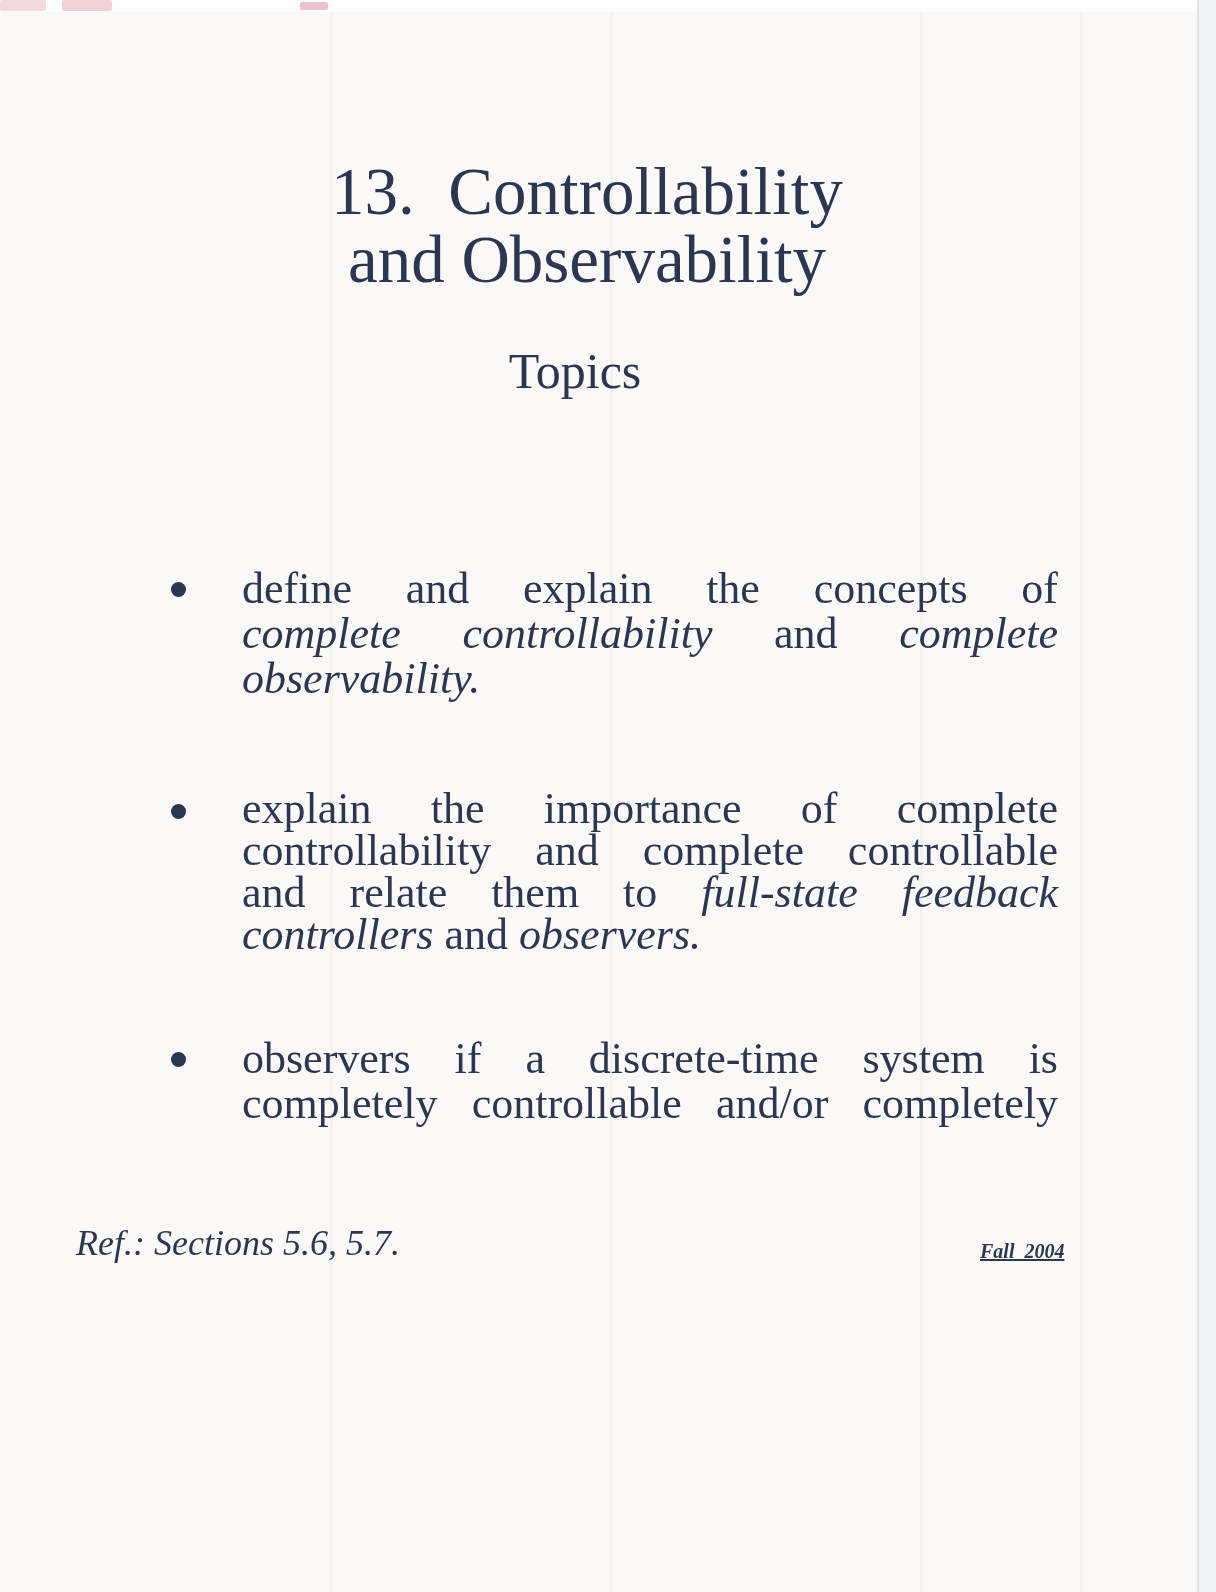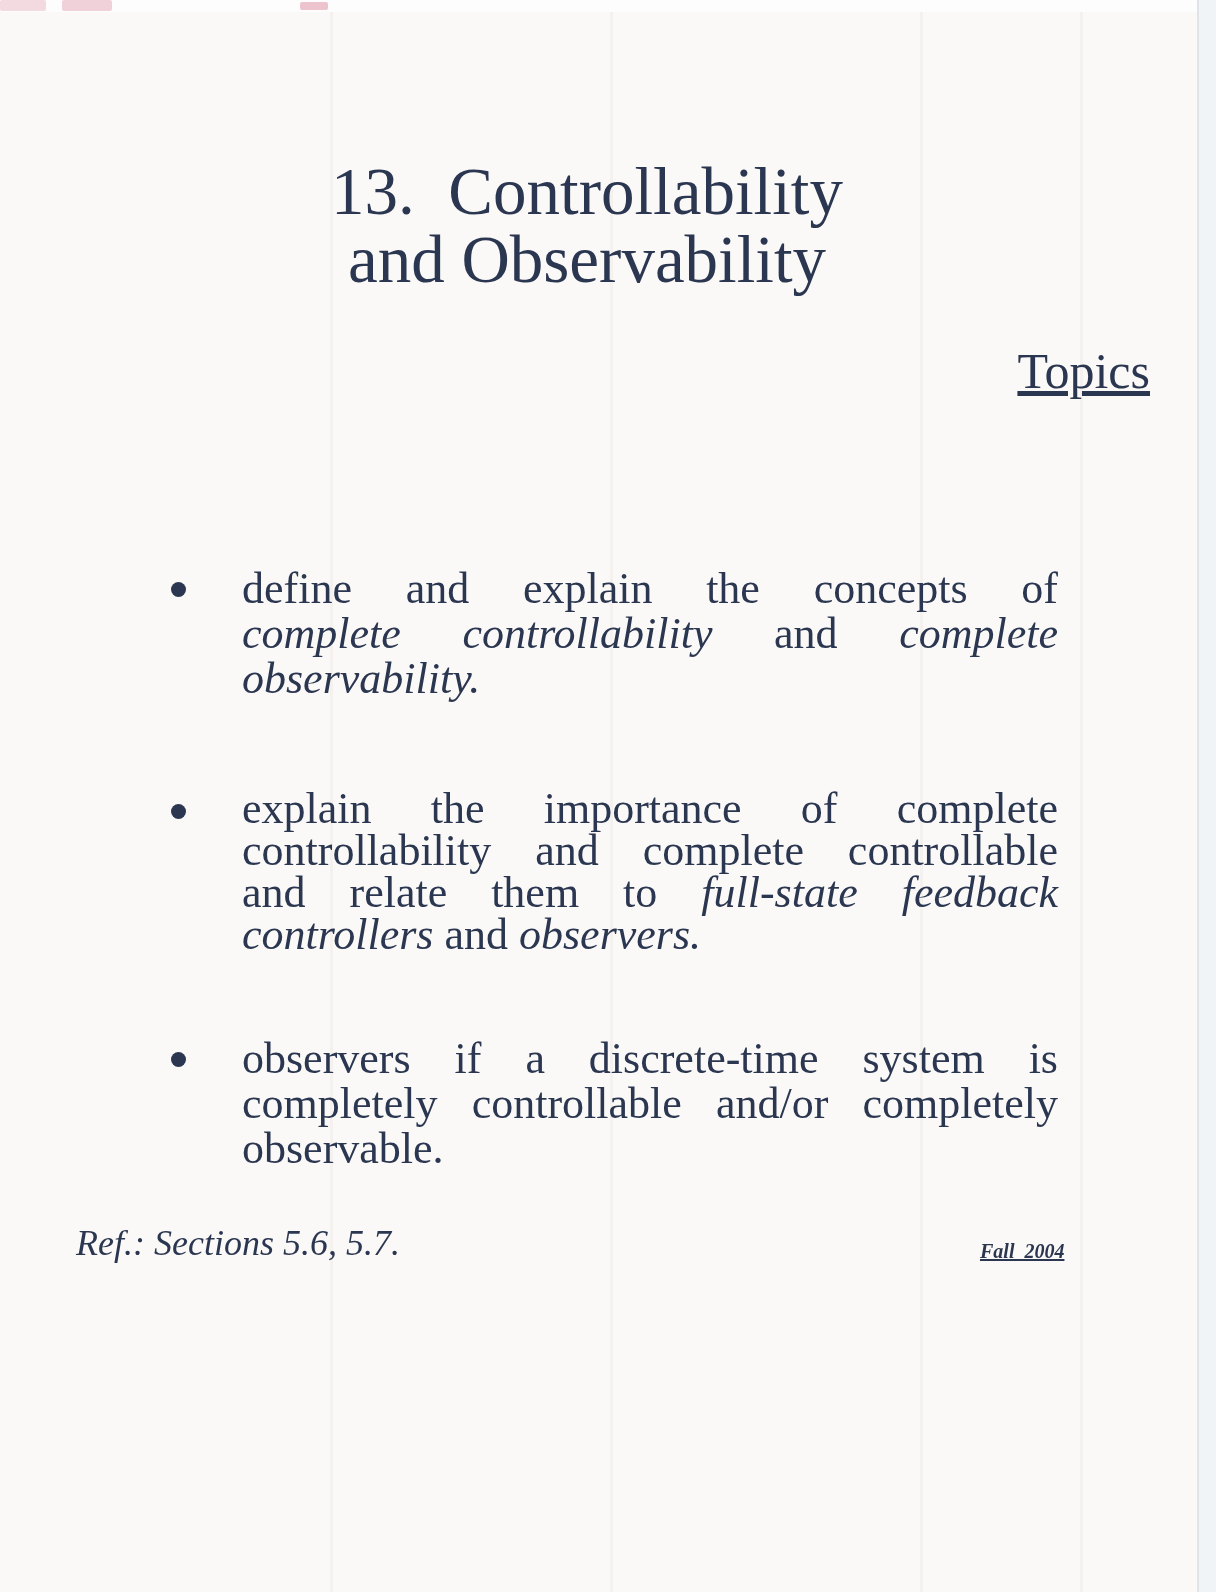--- a/index.html
+++ b/index.html
@@ -30,21 +30,21 @@
 
   .ink{color:#2b3751;}
 
   .title{
     position:absolute;left:0;top:148px;width:1156px;
     text-align:center;font-size:67px;line-height:68px;
     font-weight:400;margin:9px;white-space:pre-wrap;
   }
   .topics{
     position:absolute;left:0;top:344px;width:1150px;
-    text-align:right;font-size:50px;line-height:54px;white-space:pre-wrap;text-decoration:underline;
+    text-align:center;font-size:50px;line-height:54px;white-space:pre-wrap;
   }
   .intro{
     position:absolute;left:95px;top:428px;
     font-size:48px;line-height:52px;white-space:pre-wrap;
   }
 
   .bullets{position:absolute;left:242px;width:816px;top:0;}
   .bullet-item{position:absolute;left:0;width:816px;font-size:44px;}
   .bullet-item .line{line-height:45px;}
   .bullet-item.b1{top:566px;}
@@ -143,21 +143,20 @@
           <span>discrete-time</span>
           <span>system</span>
           <span>is</span>
         </div>
         <div class="line just">
           <span>completely</span>
           <span>controllable</span>
           <span>and/or</span>
           <span>completely</span>
         </div>
-        <div class="line"><span>observable.</span></div>
       </div>
     </div>
 
   <div class="reference ink">Ref.: Sections 5.6, 5.7.</div>
 
   <div class="footer-note ink">Fall  2004</div>
 
 </div>
 
 </body></html>

